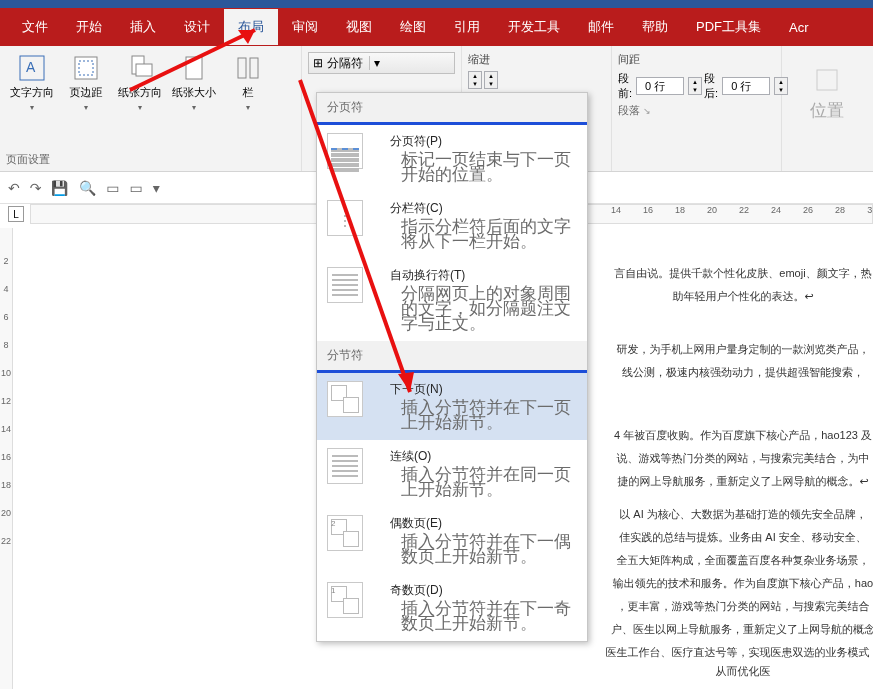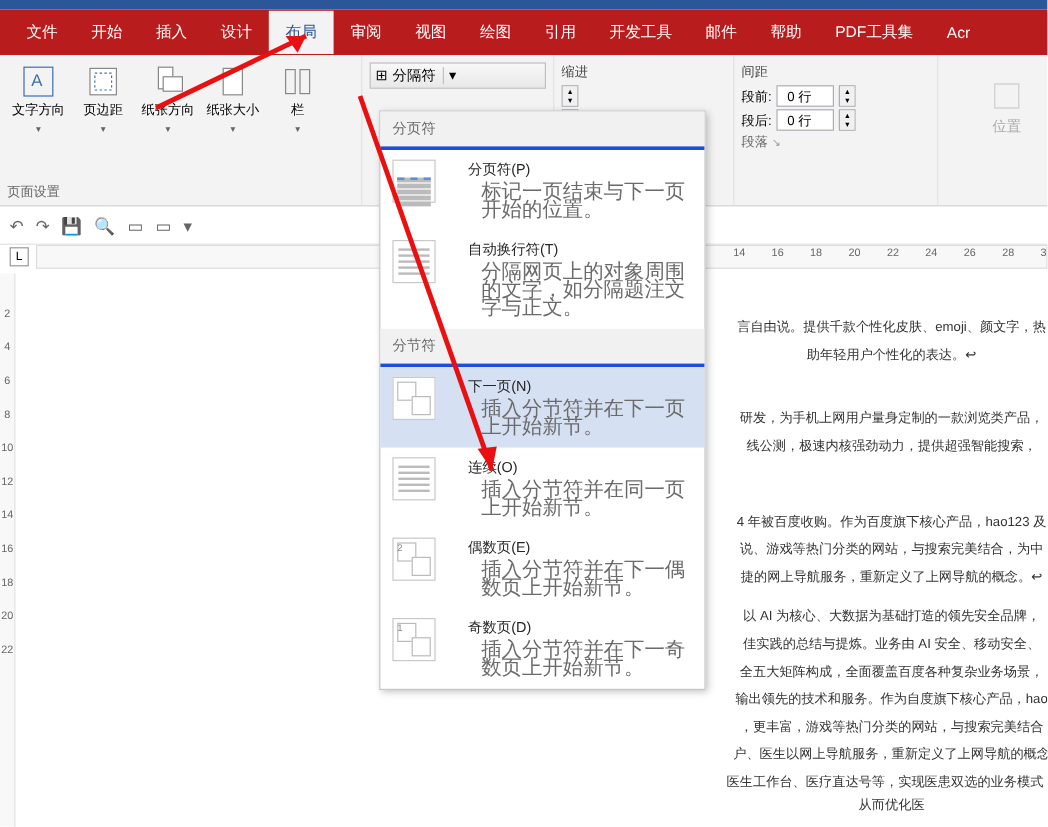--- a/index.html
+++ b/index.html
@@ -15,21 +15,21 @@
 .group-btns { flex: 1; display: flex; align-items: flex-start; gap: 2px; }
 .group-label { color: #666; font-size: 11px; padding: 2px 0; }
 .big-btn { display: flex; flex-direction: column; align-items: center; gap: 2px; width: 52px; padding: 2px; cursor: pointer; }
 .big-btn .icon-box { width: 32px; height: 32px; display: flex; align-items: center; justify-content: center; }
 .big-btn .label { font-size: 11px; text-align: center; line-height: 13px; }
 .dropdown-caret { font-size: 8px; color: #666; margin-top: 2px; }
 
 .breaks-btn { height: 22px; border: 1px solid #c0c0c0; background: linear-gradient(#f8f8f8,#e8e8e8); display: flex; align-items: center; padding: 0 4px; gap: 4px; font-size: 12px; cursor: pointer; }
 .breaks-btn .caret-box { border-left: 1px solid #c0c0c0; padding-left: 4px; margin-left: 2px; }
 
-.indent-spacing { display: flex; flex-direction: column; gap: 2px; padding-top: 2px; }
+.indent-spacing { display: flex; gap: 2px; padding-top: 2px; }
 .is-row { display: flex; align-items: center; gap: 4px; font-size: 11px; }
 .is-row input { width: 48px; height: 18px; border: 1px solid #abadb3; padding: 0 8px; font-size: 11px; }
 .spin { display:inline-flex; flex-direction:column; border:1px solid #abadb3; }
 .spin span { width:12px; height:8px; font-size:7px; display:flex; align-items:center; justify-content:center; background:#f0f0f0; }
 
 .qat { height: 32px; background: #fff; border-bottom: 1px solid #e1e1e1; display: flex; align-items: center; padding: 0 8px; gap: 10px; color: #666; }
 .qat-btn { cursor: pointer; font-size: 14px; }
 
 .ruler-area { position: relative; height: 24px; }
 .tab-sel { position: absolute; left: 8px; top: 2px; width: 16px; height: 16px; border: 1px solid #999; background: #fff; font-size: 10px; display:flex; align-items:center; justify-content:center; }
@@ -59,21 +59,21 @@
 .ic-two::before { content:""; position:absolute; left:3px; top:3px; width:14px; height:14px; border:1px solid #bbb; background:#fff; }
 .ic-two::after { content:""; position:absolute; right:3px; bottom:3px; width:14px; height:14px; border:1px solid #bbb; background:#fff; }
 .ic-num { position:absolute; left:3px; top:3px; font-size:8px; color:#888; }
 .ic-num2 { position:absolute; right:3px; bottom:3px; font-size:8px; color:#888; }
 
 
 .arrow { position: absolute; pointer-events: none; z-index: 200; }
 .arrow-line { stroke: #e81010; stroke-width: 4; fill: none; }
 .arrow-head { fill: #e81010; }
 
-.pos-btn { position:absolute; right:12px; top:20px; width:44px; text-align:center; font-size:12px; color:#aaa; }
+.pos-btn { position:absolute; right:24px; top:20px; width:44px; text-align:center; font-size:17px; color:#aaa; }
 .section-dialog { font-size:9px; color:#999; }
 </style>
 </head>
 <body>
 
 <div class="titlebar"></div>
 
 <div class="ribbon-tabs">
   <div class="tab">文件</div>
   <div class="tab">开始</div>
@@ -273,20 +273,27 @@
   <div class="menu-section-label">分页符</div>
   <div id="items1">
       <div class="menu-item">
         <div class="mi-icon ic-page-break ic-lines"></div>
       <div class="mi-text">
           <div class="mi-title">分页符(P)</div>
       <div class="mi-desc">标记一页结束与下一页开始的位置。</div>
         </div>
       </div>
       <div class="menu-item">
+        <div class="mi-icon ic-lines ic-col"></div>
+      <div class="mi-text">
+          <div class="mi-title">分栏符(C)</div>
+      <div class="mi-desc">指示分栏符后面的文字将从下一栏开始。</div>
+        </div>
+      </div>
+      <div class="menu-item">
         <div class="mi-icon ic-lines"></div>
       <div class="mi-text">
           <div class="mi-title">自动换行符(T)</div>
       <div class="mi-desc">分隔网页上的对象周围的文字，如分隔题注文字与正文。</div>
         </div>
       </div>
     </div>
   <div class="menu-section-label">分节符</div>
   <div id="items2">
       <div class="menu-item hover">

